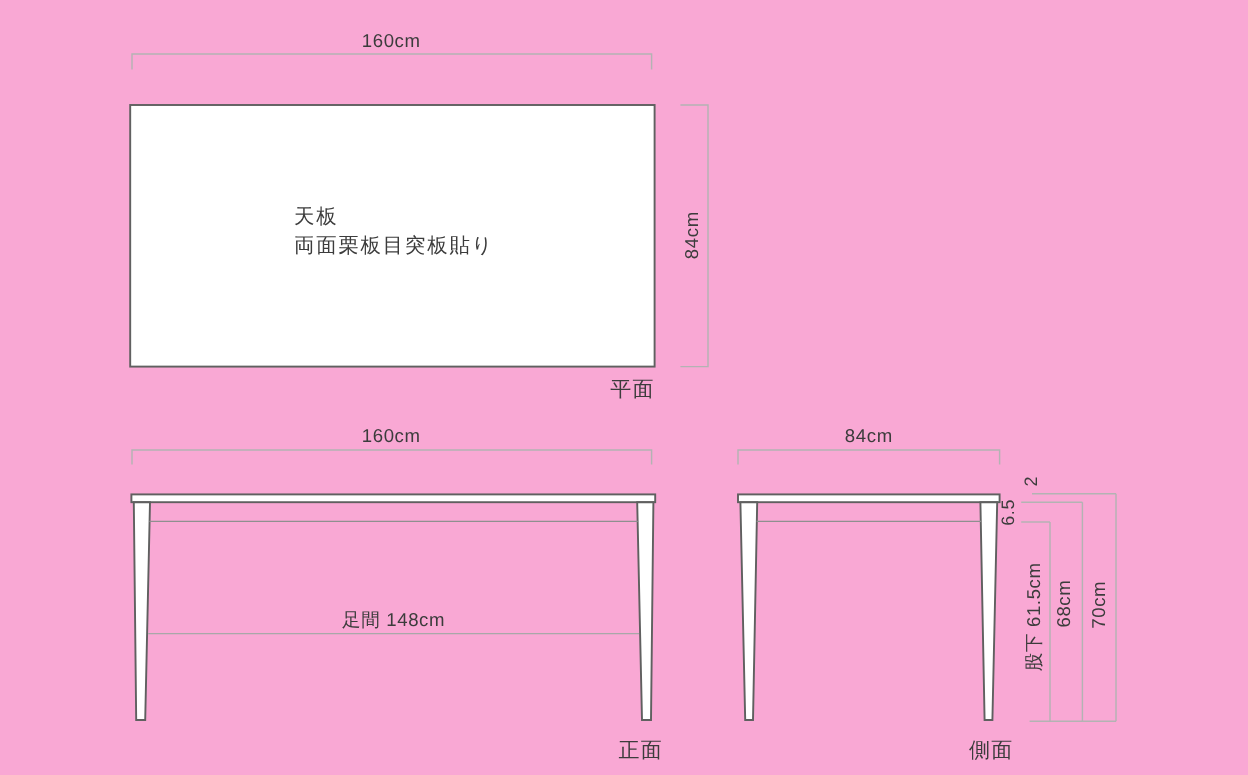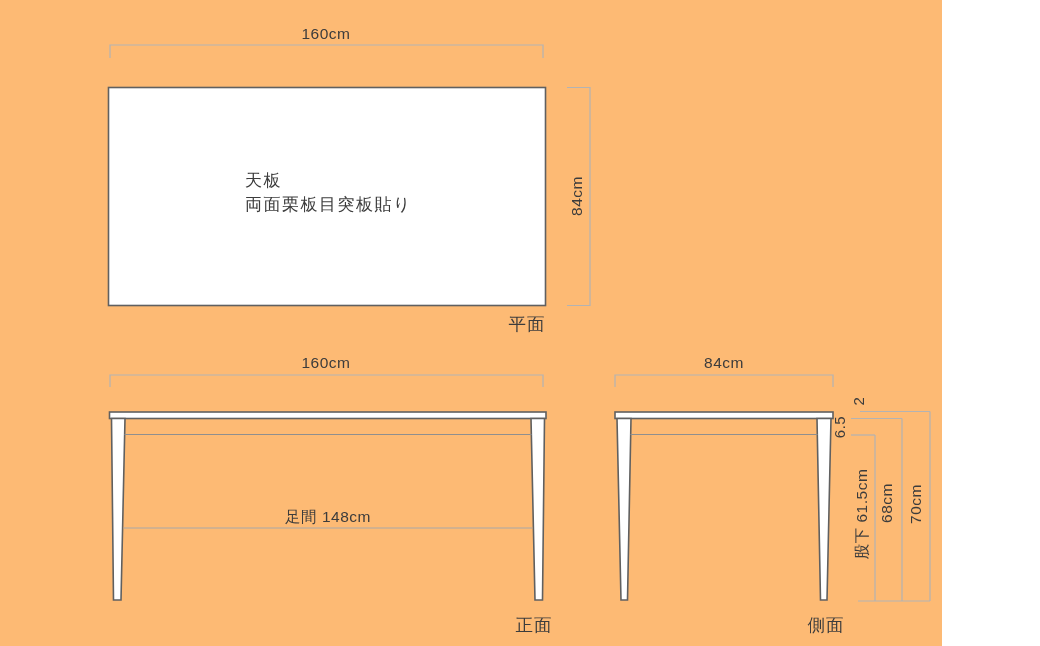--- a/index.html
+++ b/index.html
@@ -3,23 +3,23 @@
 <meta charset="utf-8">
 <style>
   html, body {
     margin: 0;
     padding: 0;
     background: #ffffff;
     font-family: "Liberation Sans", "DejaVu Sans", sans-serif;
   }
   .canvas {
     position: relative;
-    width: 942px;
+    width: 1040px;
     height: 646px;
-    background: #fdba74;
+    background: #f9a8d4;
     overflow: hidden;
   }
   svg { display: block; }
 
   
   .outline {
     fill: #ffffff;
     stroke: #606060;
     stroke-width: 1.6;
     stroke-linejoin: miter;

